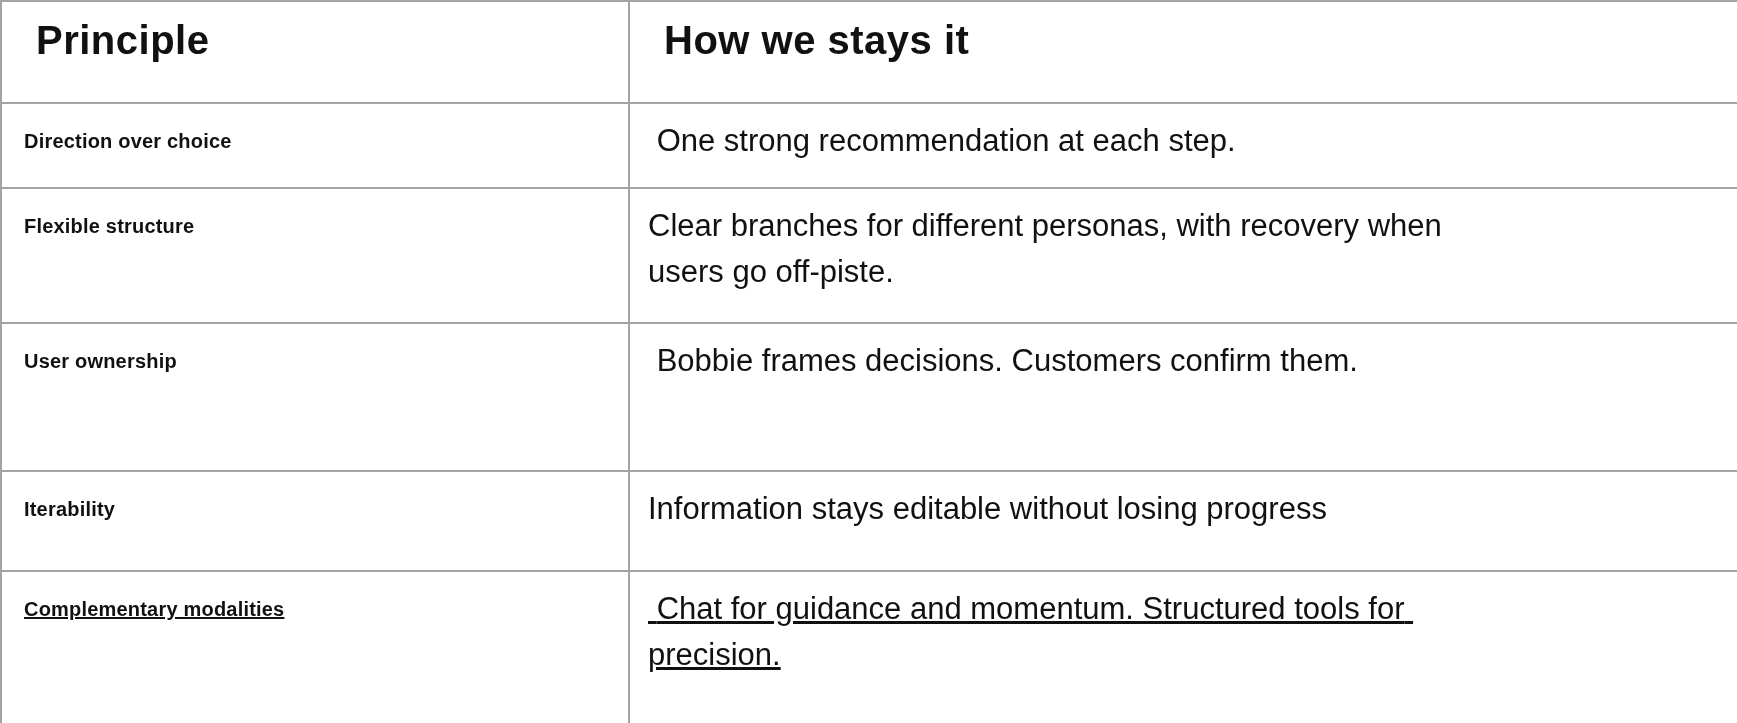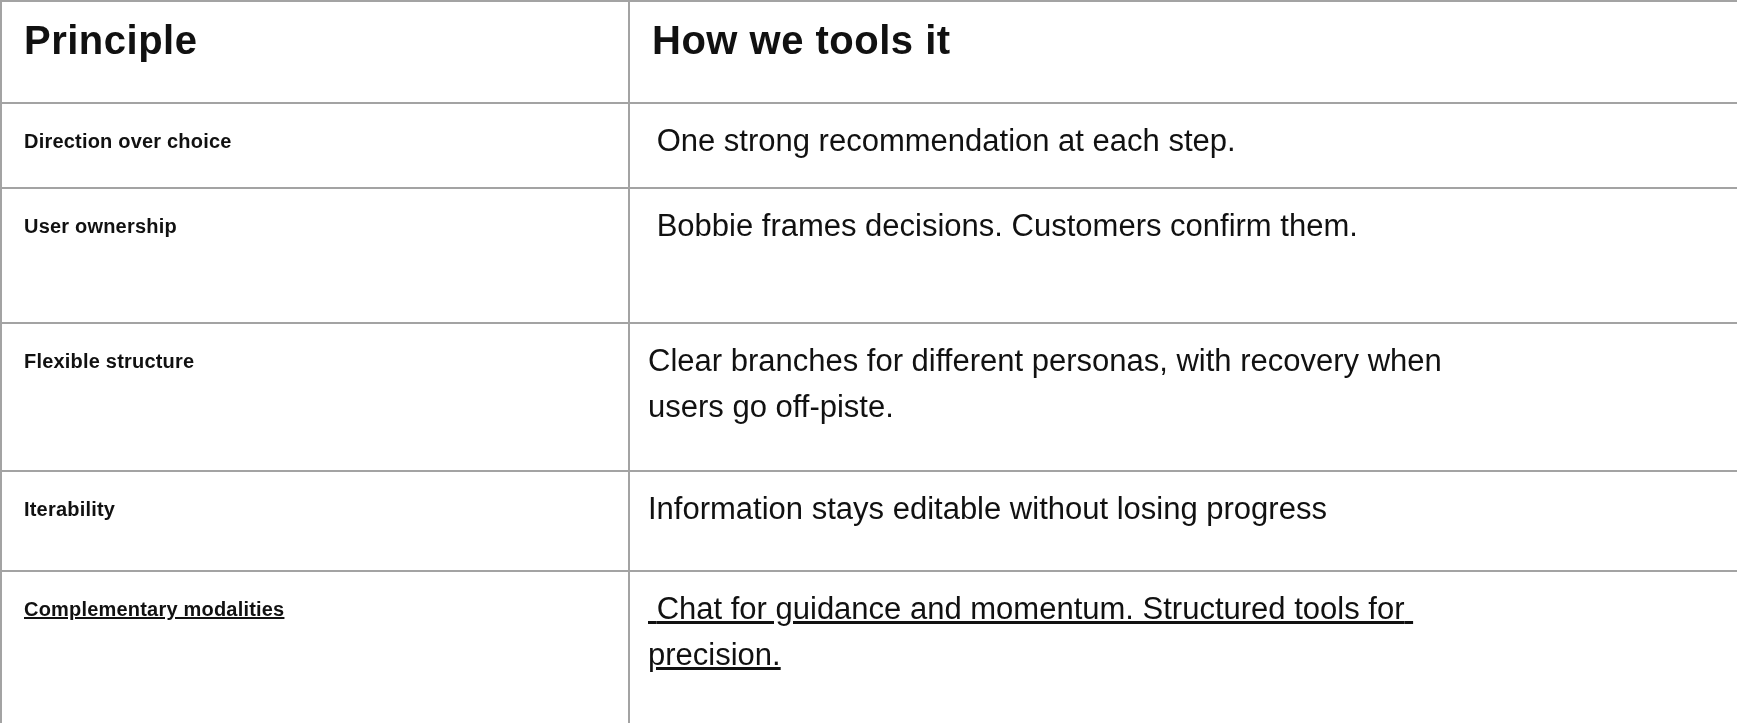--- a/index.html
+++ b/index.html
@@ -28,21 +28,21 @@
   th,td{
     border:2px solid var(--border);
     vertical-align:top;
     text-align:left;
     background:var(--bg);
   }
   th{
     font-size:40px;
     font-weight:bold;
     line-height:48px;
-    padding:14px 20px 0 22px;
+    padding:14px 20px 0 34px;
     letter-spacing:0.5px;
   }
   td.principle-cell{
     font-size:20px;
     font-weight:bold;
     line-height:46px;
     padding:14px 20px 0 22px;
     letter-spacing:0.2px;
   }
   td.application-cell{
@@ -67,40 +67,40 @@
 <body>
 
 <table class="principles">
   <colgroup>
     <col class="col-principle">
     <col class="col-apply">
   </colgroup>
   <thead>
     <tr>
       <th>Principle</th>
-      <th>How we tools it</th>
+      <th>How we stays it</th>
     </tr>
   </thead>
   <tbody>
     <tr>
       <td class="principle-cell">Direction over choice</td>
       <td class="application-cell">
         <div class="apply-text"> One strong recommendation at each step.</div>
       </td>
     </tr>
     <tr>
+      <td class="principle-cell">Flexible structure</td>
+      <td class="application-cell">
+        <div class="apply-text">Clear branches for different personas, with recovery when users go off-piste.</div>
+      </td>
+    </tr>
+    <tr>
       <td class="principle-cell">User ownership</td>
       <td class="application-cell">
         <div class="apply-text"> Bobbie frames decisions. Customers confirm them.</div>
-      </td>
-    </tr>
-    <tr>
-      <td class="principle-cell">Flexible structure</td>
-      <td class="application-cell">
-        <div class="apply-text">Clear branches for different personas, with recovery when users go off-piste.</div>
       </td>
     </tr>
     <tr>
       <td class="principle-cell">Iterability</td>
       <td class="application-cell">
         <div class="apply-text">Information stays editable without losing progress</div>
       </td>
     </tr>
     <tr>
       <td class="principle-cell">Complementary modalities</td>

